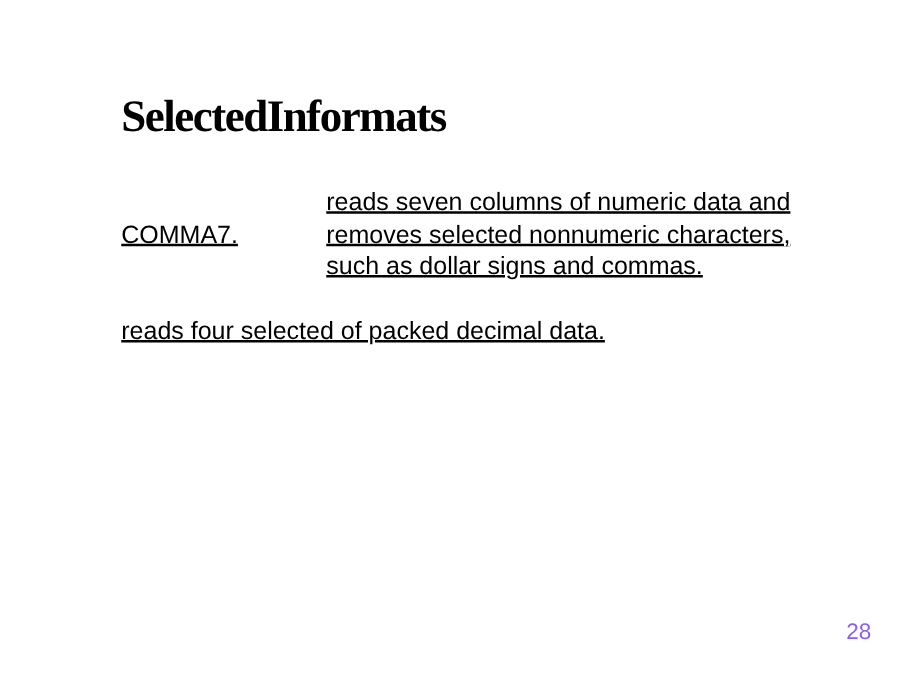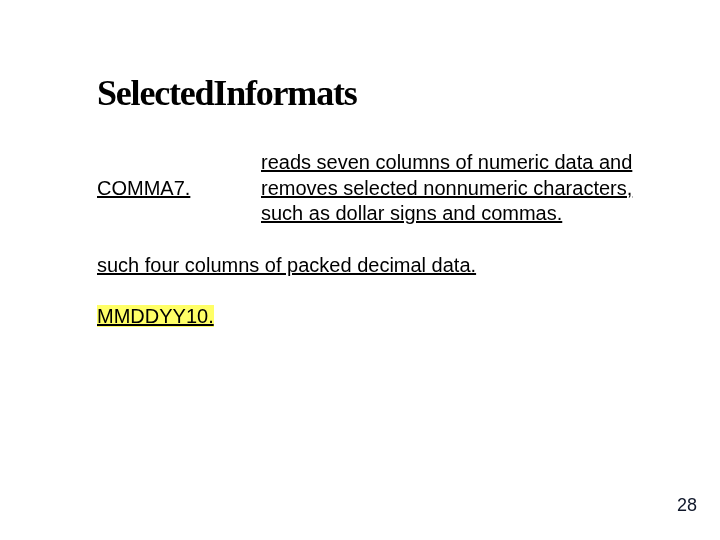--- a/index.html
+++ b/index.html
@@ -45,42 +45,39 @@
   }
   .hl {
     background: #ffff66;
     display: inline;
   }
   .pagenum {
     position: absolute;
     right: 42px;
     bottom: 24px;
     font-size: 18px;
-    color: #0f172a;
+    color: #8b5cf6;
   }
 </style>
 </head>
 <body>
 
 <div class="slide">
 
   <div class="title">
     <span>Selected</span><span>Informats</span>
   </div>
 
   <div class="row">
     <div class="term">COMMA7.</div>
     <div class="desc">reads seven columns of numeric data and removes selected nonnumeric characters, such as dollar signs and commas.</div>
   </div>
 
   <div class="row">
-    <div class="desc">such four columns of packed decimal data.</div>
+    <div class="desc">reads four selected of packed decimal data.</div>
   </div>
 
   <div class="row">
-    <div class="term">
-      <span class="hl">MMDDYY10.</span>
-    </div>
   </div>
 
   <div class="pagenum">28</div>
 
 </div>
 
 </body></html>

